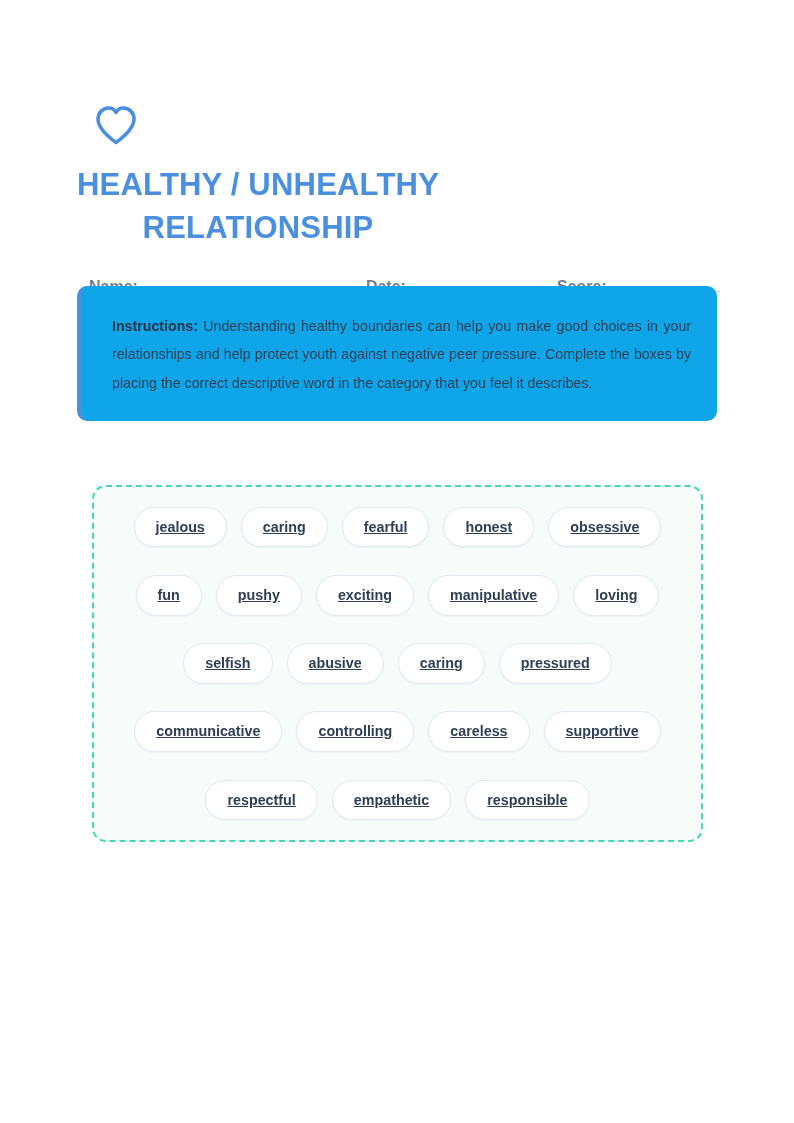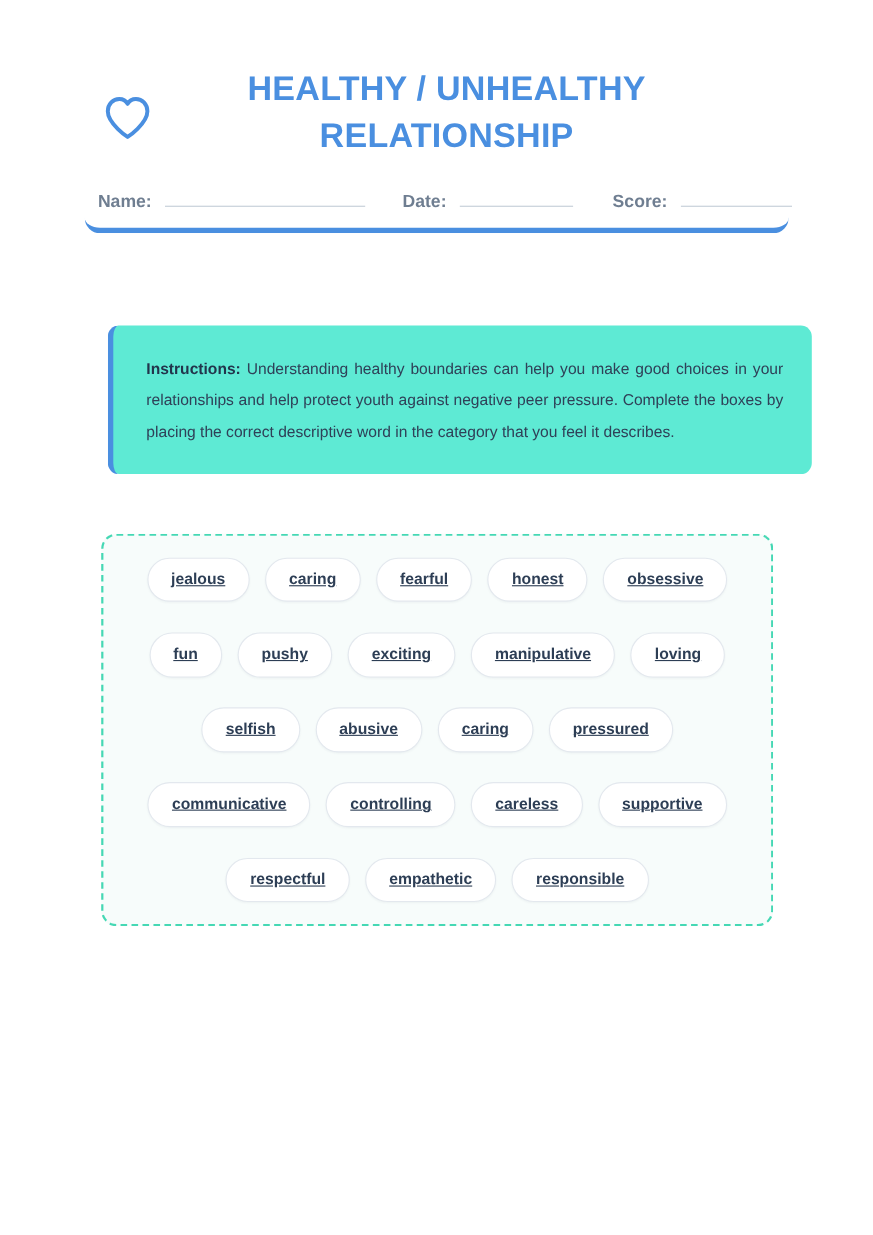--- a/index.html
+++ b/index.html
@@ -24,20 +24,21 @@
     width: 640px;
     box-sizing: border-box;
     border-bottom: 5px solid #4a8fe0;
     border-bottom-left-radius: 14px;
     border-bottom-right-radius: 14px;
     padding-bottom: 14px;
   }
   .header-top {
     display: flex;
     align-items: flex-start;
+    flex-direction: column;
   }
   .heart-wrap {
     width: 78px;
     flex: 0 0 78px;
     display: flex;
     align-items: center;
     justify-content: center;
     padding-top: 26px;
   }
   .heart-wrap svg { display: block; }
@@ -83,28 +84,27 @@
   .field-name   { margin-right: 34px; }
   .field-name   .field-line  { width: 182px; }
   .field-date   { margin-right: 36px; }
   .field-date   .field-line  { width: 103px; }
   .field-score  .field-line  { width: 101px; }
 
   
   .instructions-box {
     position: absolute;
     left: 77px;
-    top: 296px;
+    top: 286px;
     width: 640px;
     box-sizing: border-box;
-    background: #5eead4;
+    background: #0ea5e9;
     border-radius: 10px;
     border-left: 5px solid #4a8fe0;
     padding: 26px 26px 24px 30px;
-    margin-left: 21px;
   }
   .instructions-text {
     margin: 0;
     color: #2f4158;
     font-size: 14.2px;
     line-height: 2.0;
     text-align: justify;
     text-justify: inter-word;
   }
   .instructions-text .lead {

